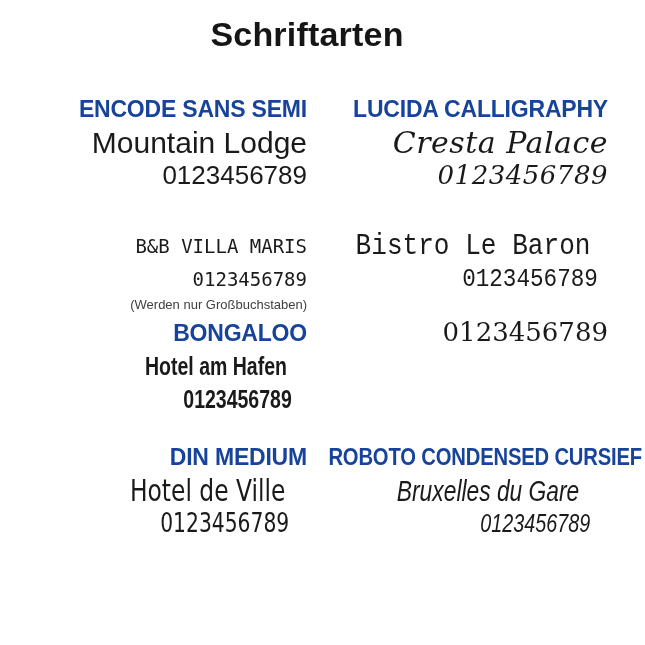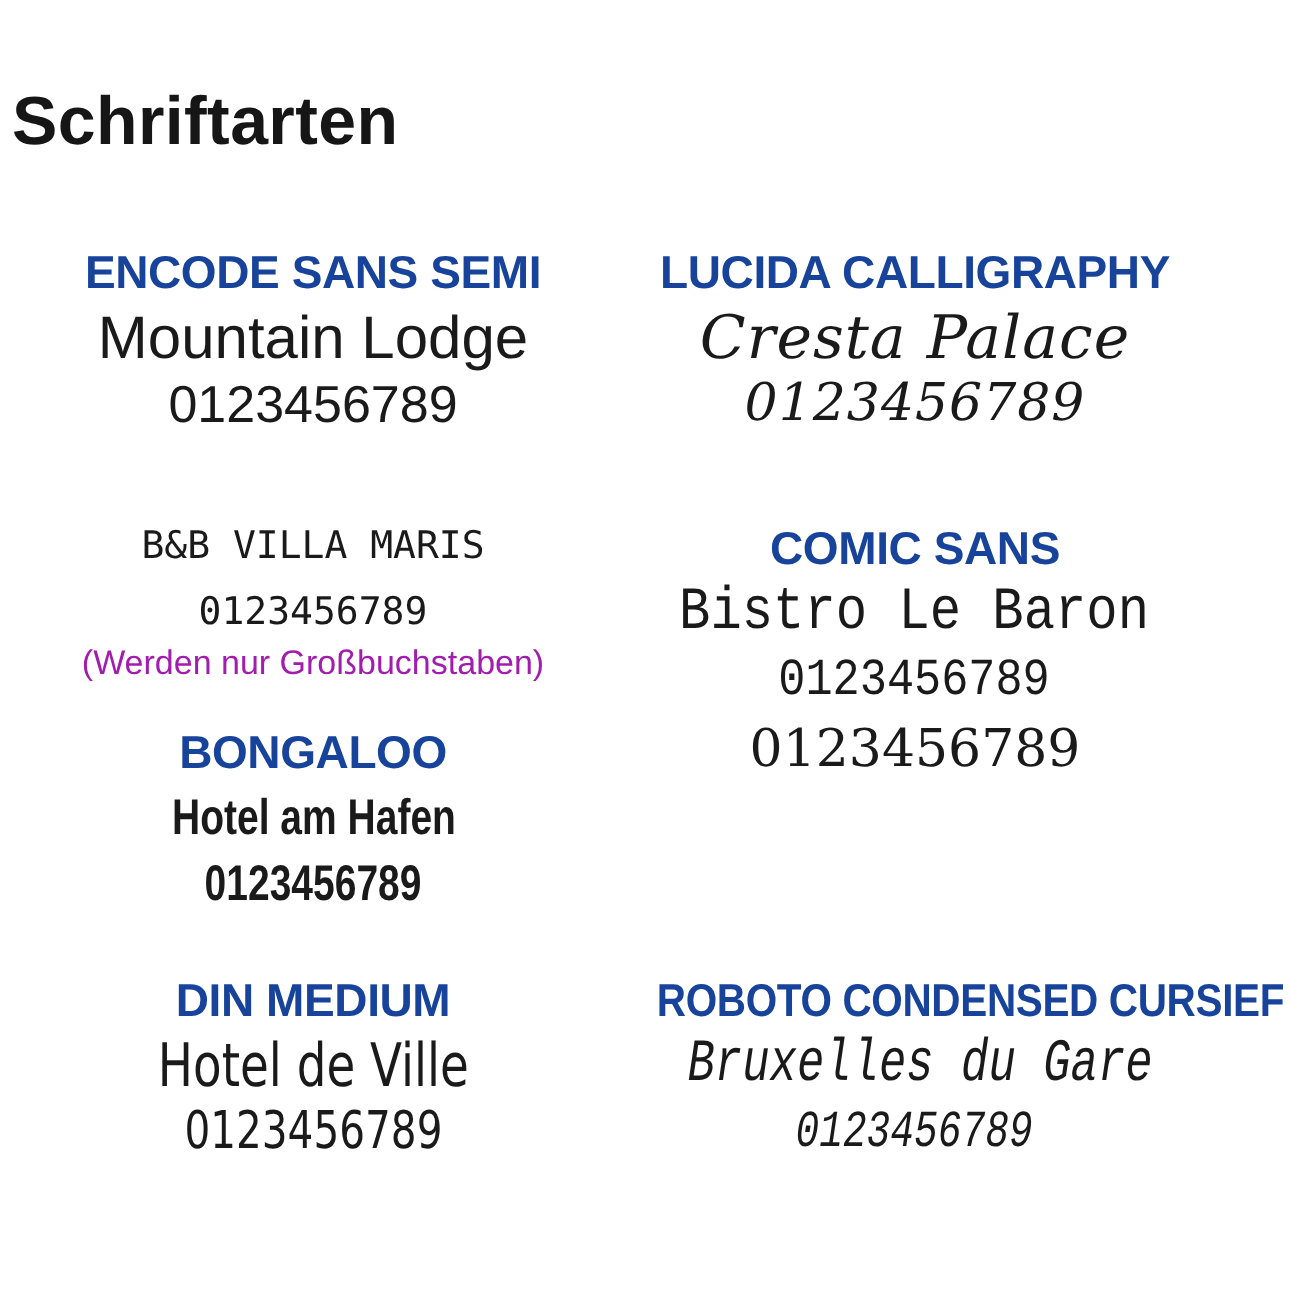--- a/index.html
+++ b/index.html
@@ -9,71 +9,71 @@
     overflow: hidden;
     font-family: "Liberation Sans", sans-serif;
     color: #1a1a1a;
   }
   .sheet {
     position: absolute;
     left: 6px; top: 0;
     width: 602px;
   }
   .page-title {
-    margin-top: 37px;
+    margin-top: 10px;
     margin-bottom: 34px;
-    text-align: left;
+    text-align: center;
     font-size: 34px;
     line-height: 48px;
     font-weight: 700;
     letter-spacing: 0.2px;
     color: #161616;
     font-family: "Liberation Sans", sans-serif;
   }
   .row {
     display: grid;
     grid-template-columns: minmax(0,1fr) minmax(0,1fr);
   }
   .row-1 { margin-bottom: 38px; }
   .row-2 { margin-bottom: 2px; }
   .row-3 { margin-bottom: 24px; }
   .row-4 { margin-bottom: 0; }
-  .card { text-align: center; }
+  .card { text-align: right; }
   .hdg {
     font-size: 23px;
     line-height: 34px;
     font-weight: 700;
     color: #17439b;
     letter-spacing: -0.2px;
     white-space: nowrap;
     font-family: "Liberation Sans", sans-serif;
   }
   .hdg .sq { display: inline-block; transform: scaleX(0.88); transform-origin: center; white-space: nowrap; }
   .name { font-size: 30px; line-height: 33px; white-space: nowrap; }
   .digits { font-size: 26px; line-height: 33px; white-space: nowrap; }
   .note {
-    font-size: 17px;
+    font-size: 13px;
     line-height: 18px;
-    color: #a21caf;
+    color: #404040;
     font-family: "Liberation Sans", sans-serif;
   }
   .cnd { display: inline-block; transform-origin: center; white-space: nowrap; }
 
   
   .f-encode  { font-family: "Liberation Sans", sans-serif; font-weight: 400; }
   .f-lucida  { font-family: "DejaVu Serif", serif; font-style: italic; letter-spacing: 0.5px; }
   .f-gaboed  { font-family: "DejaVu Sans Mono", monospace; font-size: 19px; letter-spacing: 0px; }
   .f-comic   { font-family: Liberation Mono, monospace; }
   .f-comic .cnd { transform: scaleX(0.87); }
   .f-bongaloo{ font-family: "Liberation Sans", sans-serif; font-weight: 700; font-size: 25px; }
   .f-bongaloo .cnd { transform: scaleX(0.78); }
   .f-mincho  { font-family: "DejaVu Serif", serif; }
   .f-din     { font-family: "DejaVu Sans", sans-serif; }
   .f-din .cnd { transform: scaleX(0.78); }
-  .f-robcond { font-family: Liberation Mono, monospace; font-style: italic; }
+  .f-robcond { font-family: Liberation Sans, sans-serif; font-style: italic; }
   .f-robcond .cnd { transform: scaleX(0.76); }
 </style>
 </head>
 <body>
 
 <div class="sheet">
 
   <h1 class="page-title">Schriftarten</h1>
 
   <div class="row row-1">
@@ -89,21 +89,20 @@
     </div>
   </div>
 
   <div class="row row-2">
     <div class="card">
       <div class="name f-gaboed">B&amp;B VILLA MARIS</div>
       <div class="digits f-gaboed">0123456789</div>
       <div class="note">(Werden nur Großbuchstaben)</div>
     </div>
     <div class="card">
-      <div class="hdg">COMIC SANS</div>
       <div class="name f-comic"><span class="cnd">Bistro Le Baron</span></div>
       <div class="digits f-comic"><span class="cnd">0123456789</span></div>
     </div>
   </div>
 
   <div class="row row-3">
     <div class="card">
       <div class="hdg">BONGALOO</div>
       <div class="name f-bongaloo"><span class="cnd">Hotel am Hafen</span></div>
       <div class="digits f-bongaloo"><span class="cnd">0123456789</span></div>

